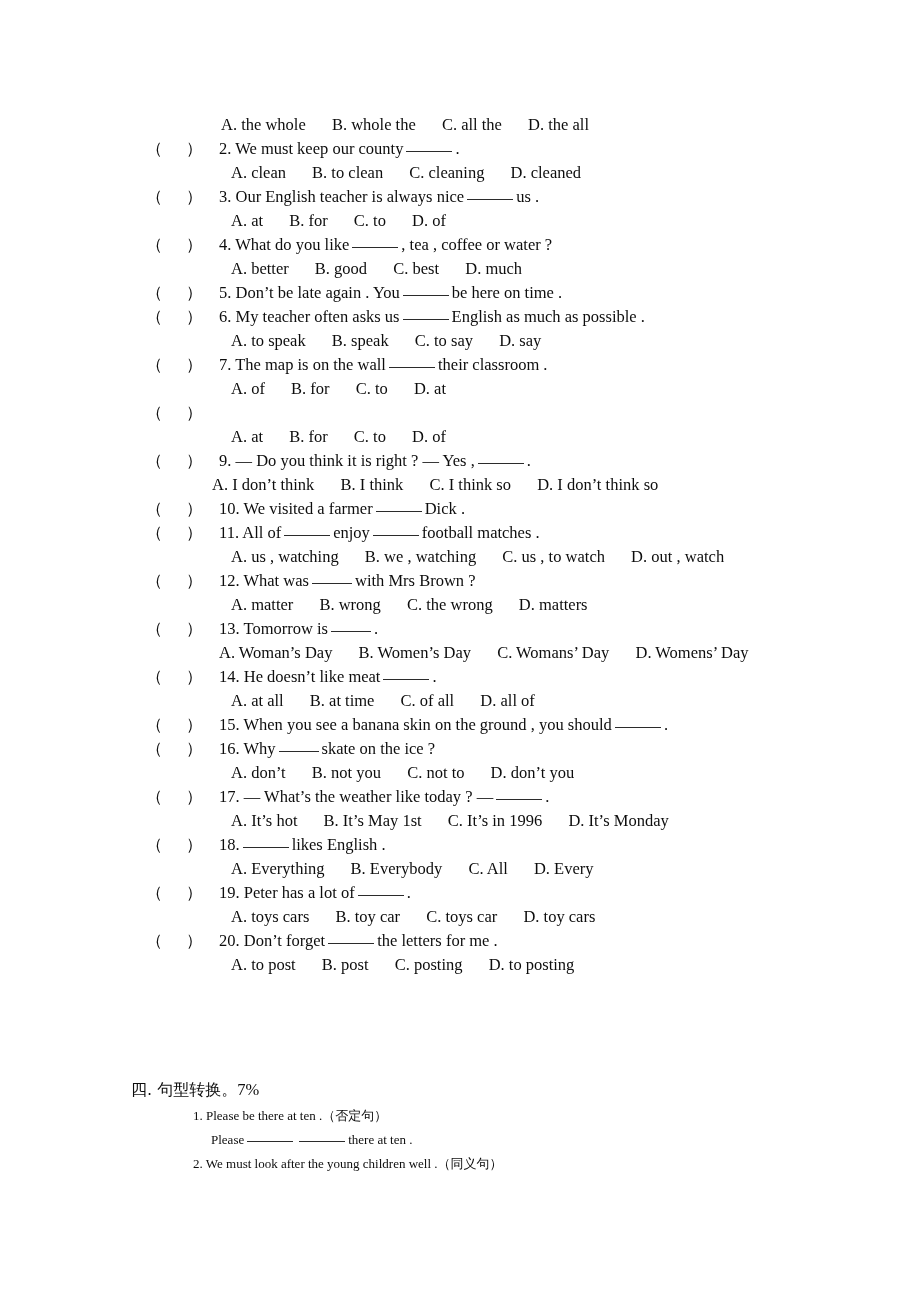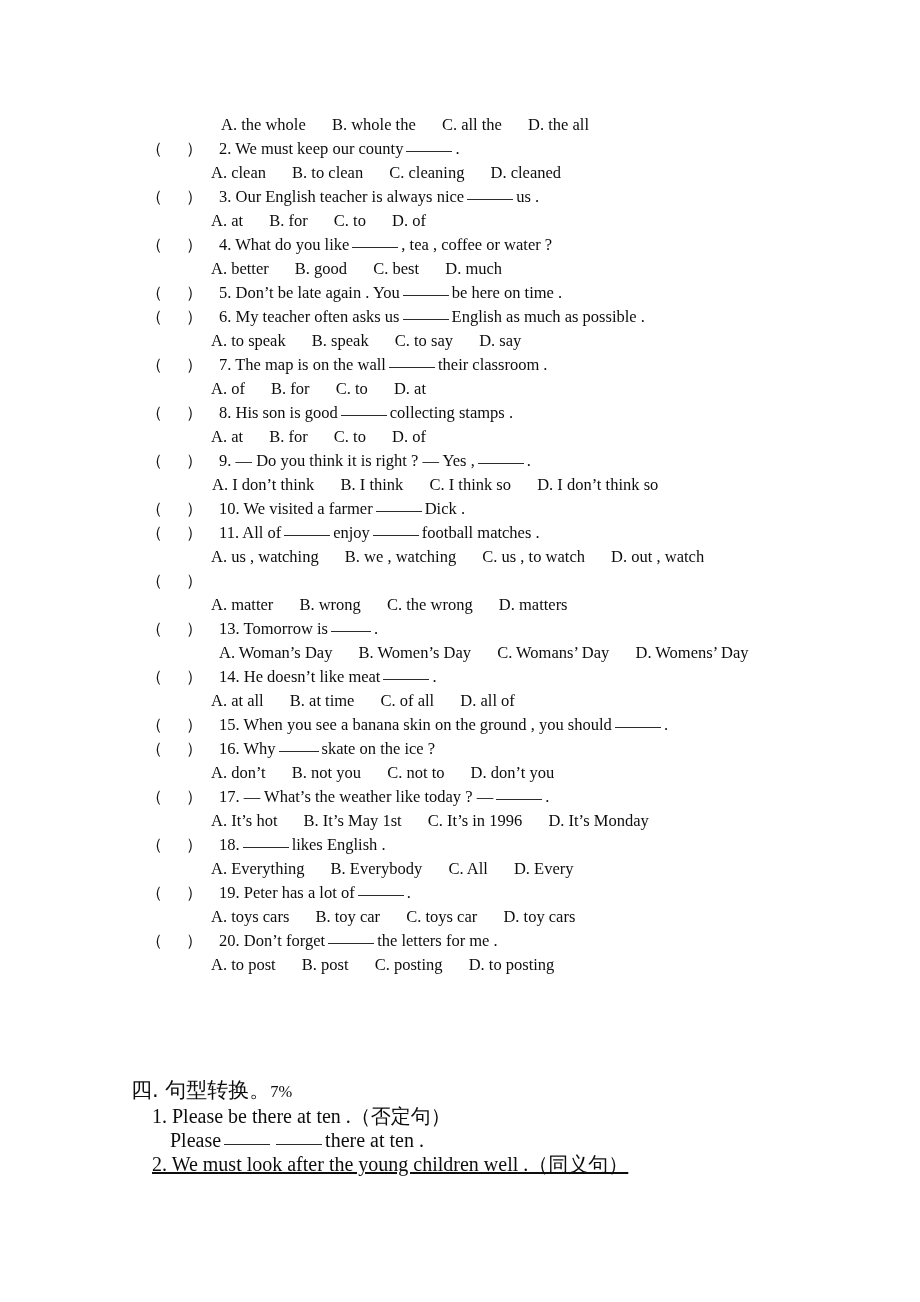--- a/index.html
+++ b/index.html
@@ -63,21 +63,21 @@
 
   .opt-row {
     position: relative;
     height: 24px;
     line-height: 24px;
     white-space: nowrap;
     font-size: 16.5px;
   }
   .opt-inner {
     position: absolute;
-    left: 211px;
+    left: 231px;
     top: 0;
   }
   .opt {
     display: inline-block;
   }
   .opt + .opt {
     margin-left: 22px;
   }
 
   
@@ -103,34 +103,35 @@
   .sec-head {
     position: absolute;
     left: 131px;
     top: 0;
     font-size: 16.5px;
     line-height: 24px;
     white-space: nowrap;
   }
   .sec-head .cjk {
     font-family: "DejaVu Sans", "Liberation Sans", sans-serif;
-    font-size: 21px;
+    font-size: 16px;
   }
   .sec-line {
     position: absolute;
-    font-size: 20px;
+    font-size: 13px;
     line-height: 24px;
     white-space: nowrap;
+    margin-left: 41px;
   }
   .cjk {
     font-family: "DejaVu Sans", "Liberation Sans", sans-serif;
   }
   .s4-l1 { left: 152px; top: 26px; }
   .s4-l2 { left: 170px; top: 50px; }
-  .s4-l3 { left: 152px; top: 74px; text-decoration: underline; }
+  .s4-l3 { left: 152px; top: 74px; }
 </style>
 </head>
 <body>
 
 <div class="page">
 
   <div class="mc-block">
 
     <div class="opt-row">
       <span class="opt-inner" style="left:221px;">
@@ -213,21 +214,20 @@
         <span class="opt">A. of</span>
         <span class="opt">B. for</span>
         <span class="opt">C. to</span>
         <span class="opt">D. at</span>
       </span>
     </div>
 
     <div class="q-row">
       <span class="paren-open">（</span>
       <span class="paren-close">）</span>
-      <span class="q-text"><span>8. His son is good</span><span class="blank"></span><span>collecting stamps .</span></span>
     </div>
     <div class="opt-row">
       <span class="opt-inner">
         <span class="opt">A. at</span>
         <span class="opt">B. for</span>
         <span class="opt">C. to</span>
         <span class="opt">D. of</span>
       </span>
     </div>
 
@@ -261,20 +261,21 @@
         <span class="opt">A. us , watching</span>
         <span class="opt">B. we , watching</span>
         <span class="opt">C. us , to watch</span>
         <span class="opt">D. out , watch</span>
       </span>
     </div>
 
     <div class="q-row">
       <span class="paren-open">（</span>
       <span class="paren-close">）</span>
+      <span class="q-text"><span>12. What was</span><span class="blank blank-sm"></span><span>with Mrs Brown ?</span></span>
     </div>
     <div class="opt-row">
       <span class="opt-inner">
         <span class="opt">A. matter</span>
         <span class="opt">B. wrong</span>
         <span class="opt">C. the wrong</span>
         <span class="opt">D. matters</span>
       </span>
     </div>
 

